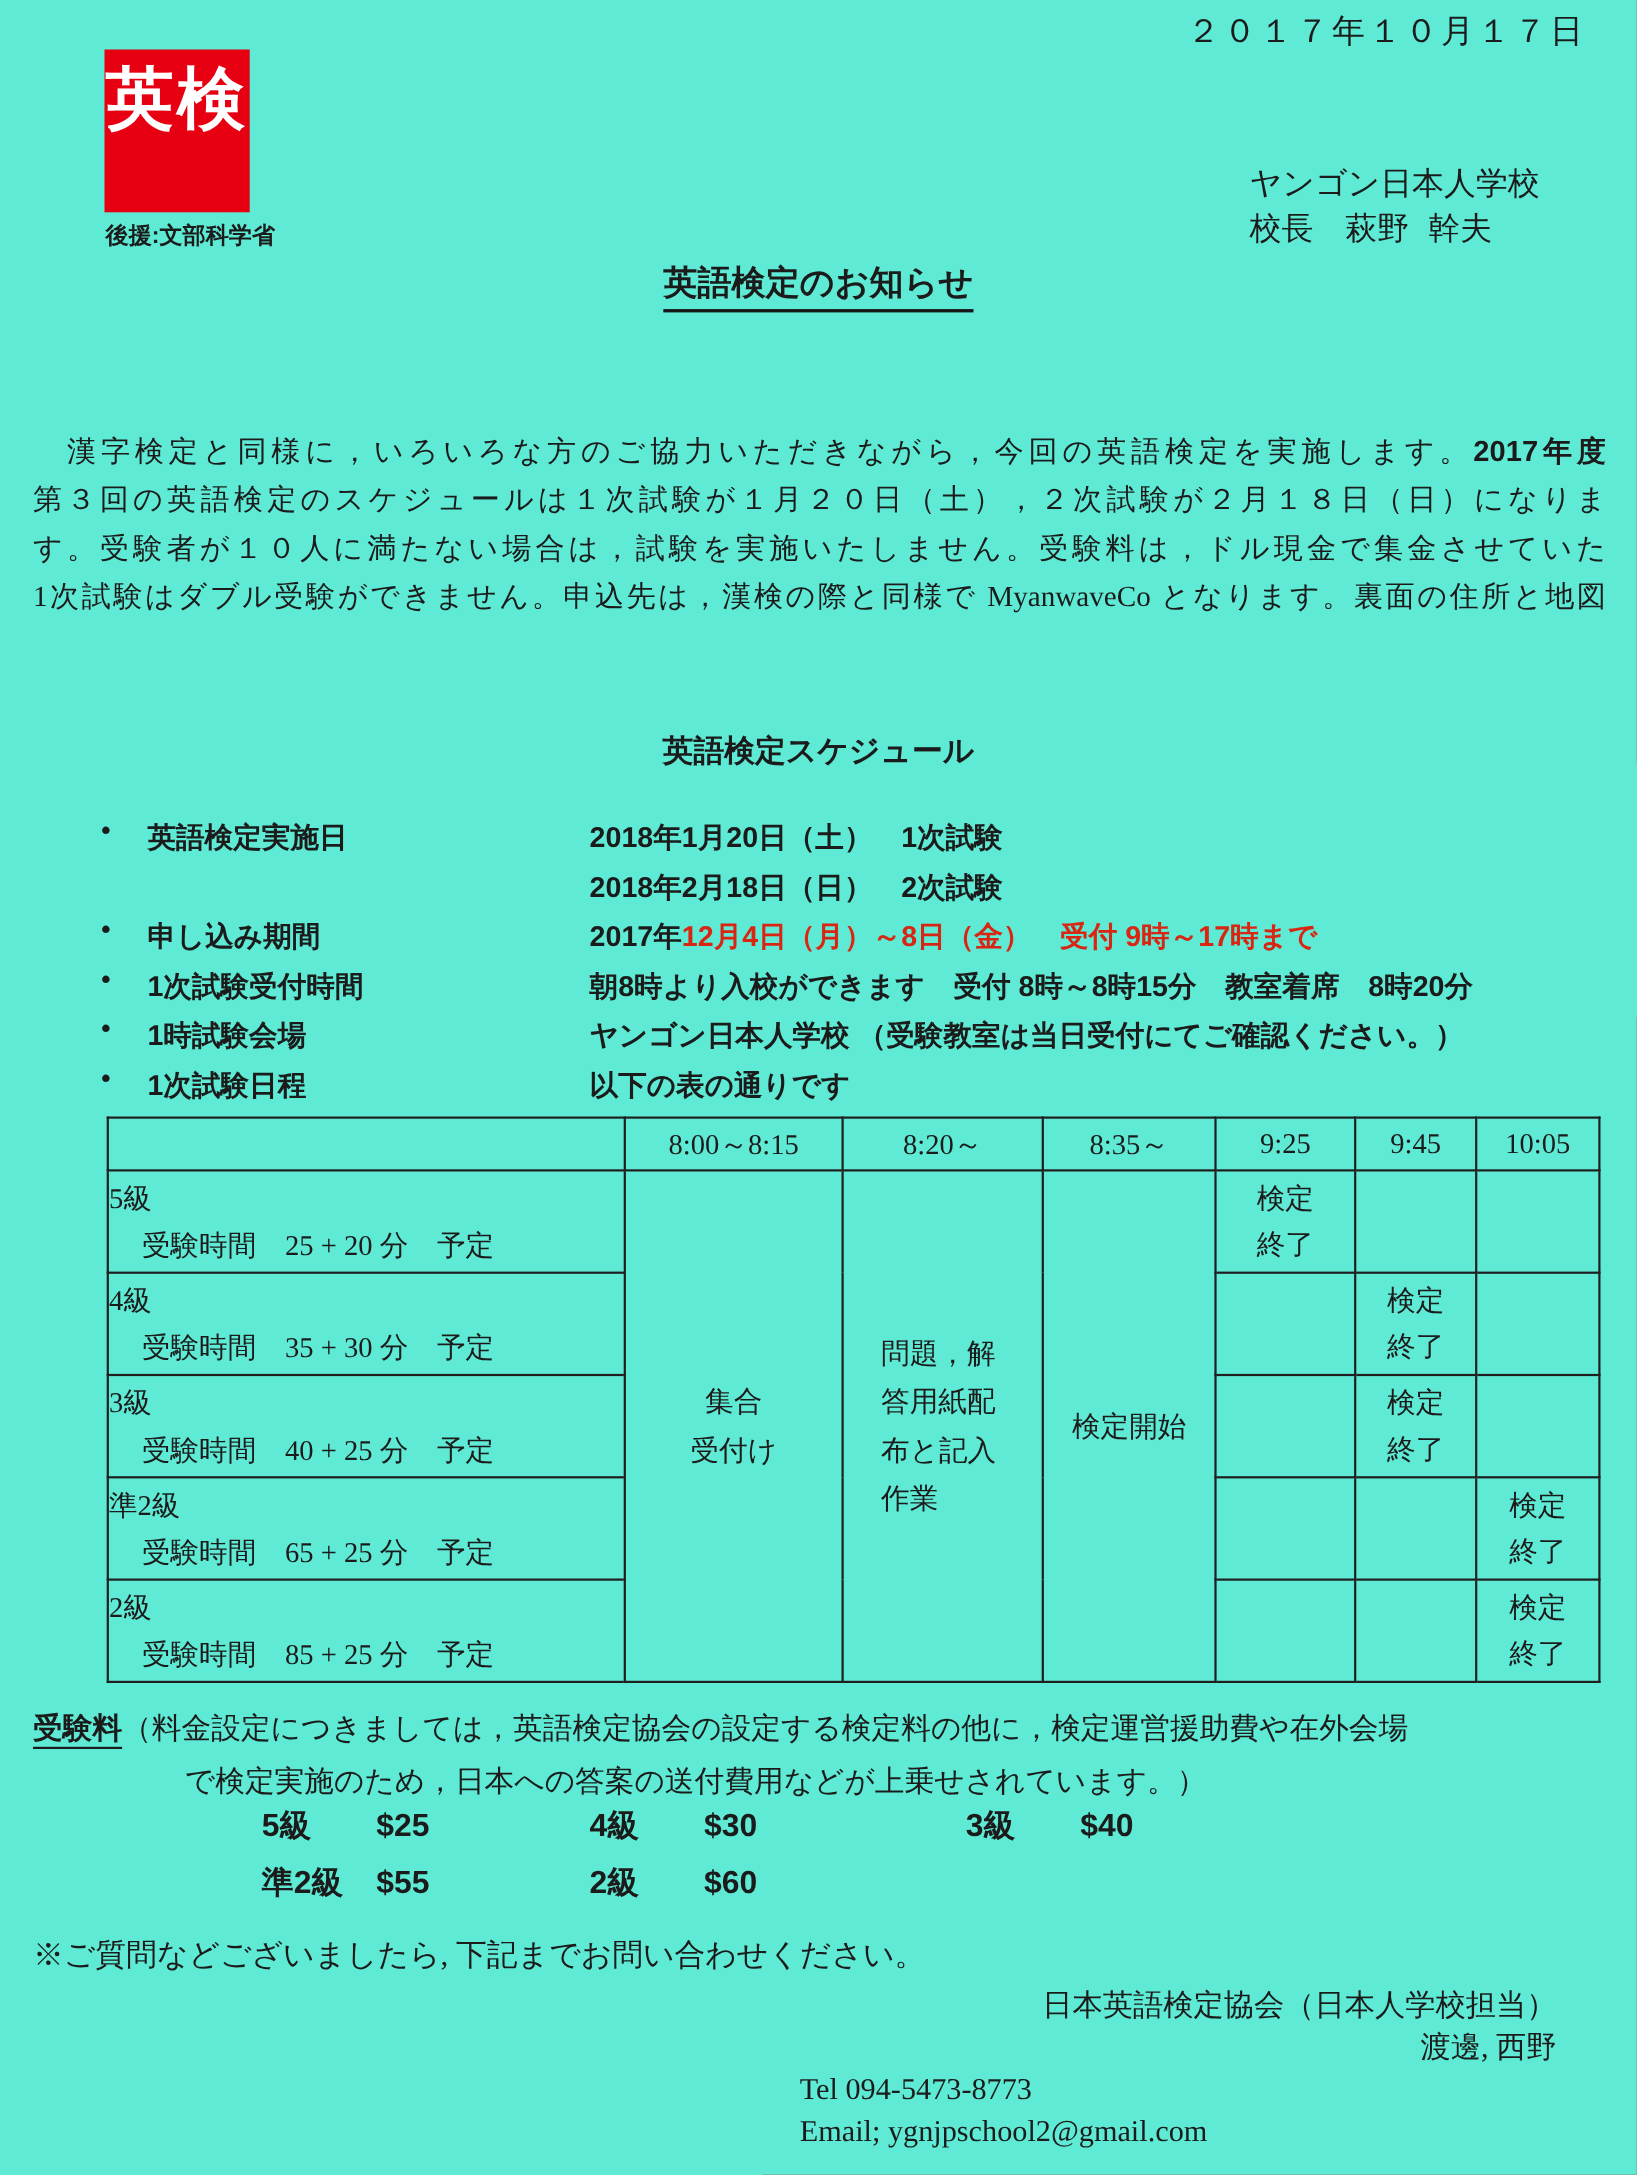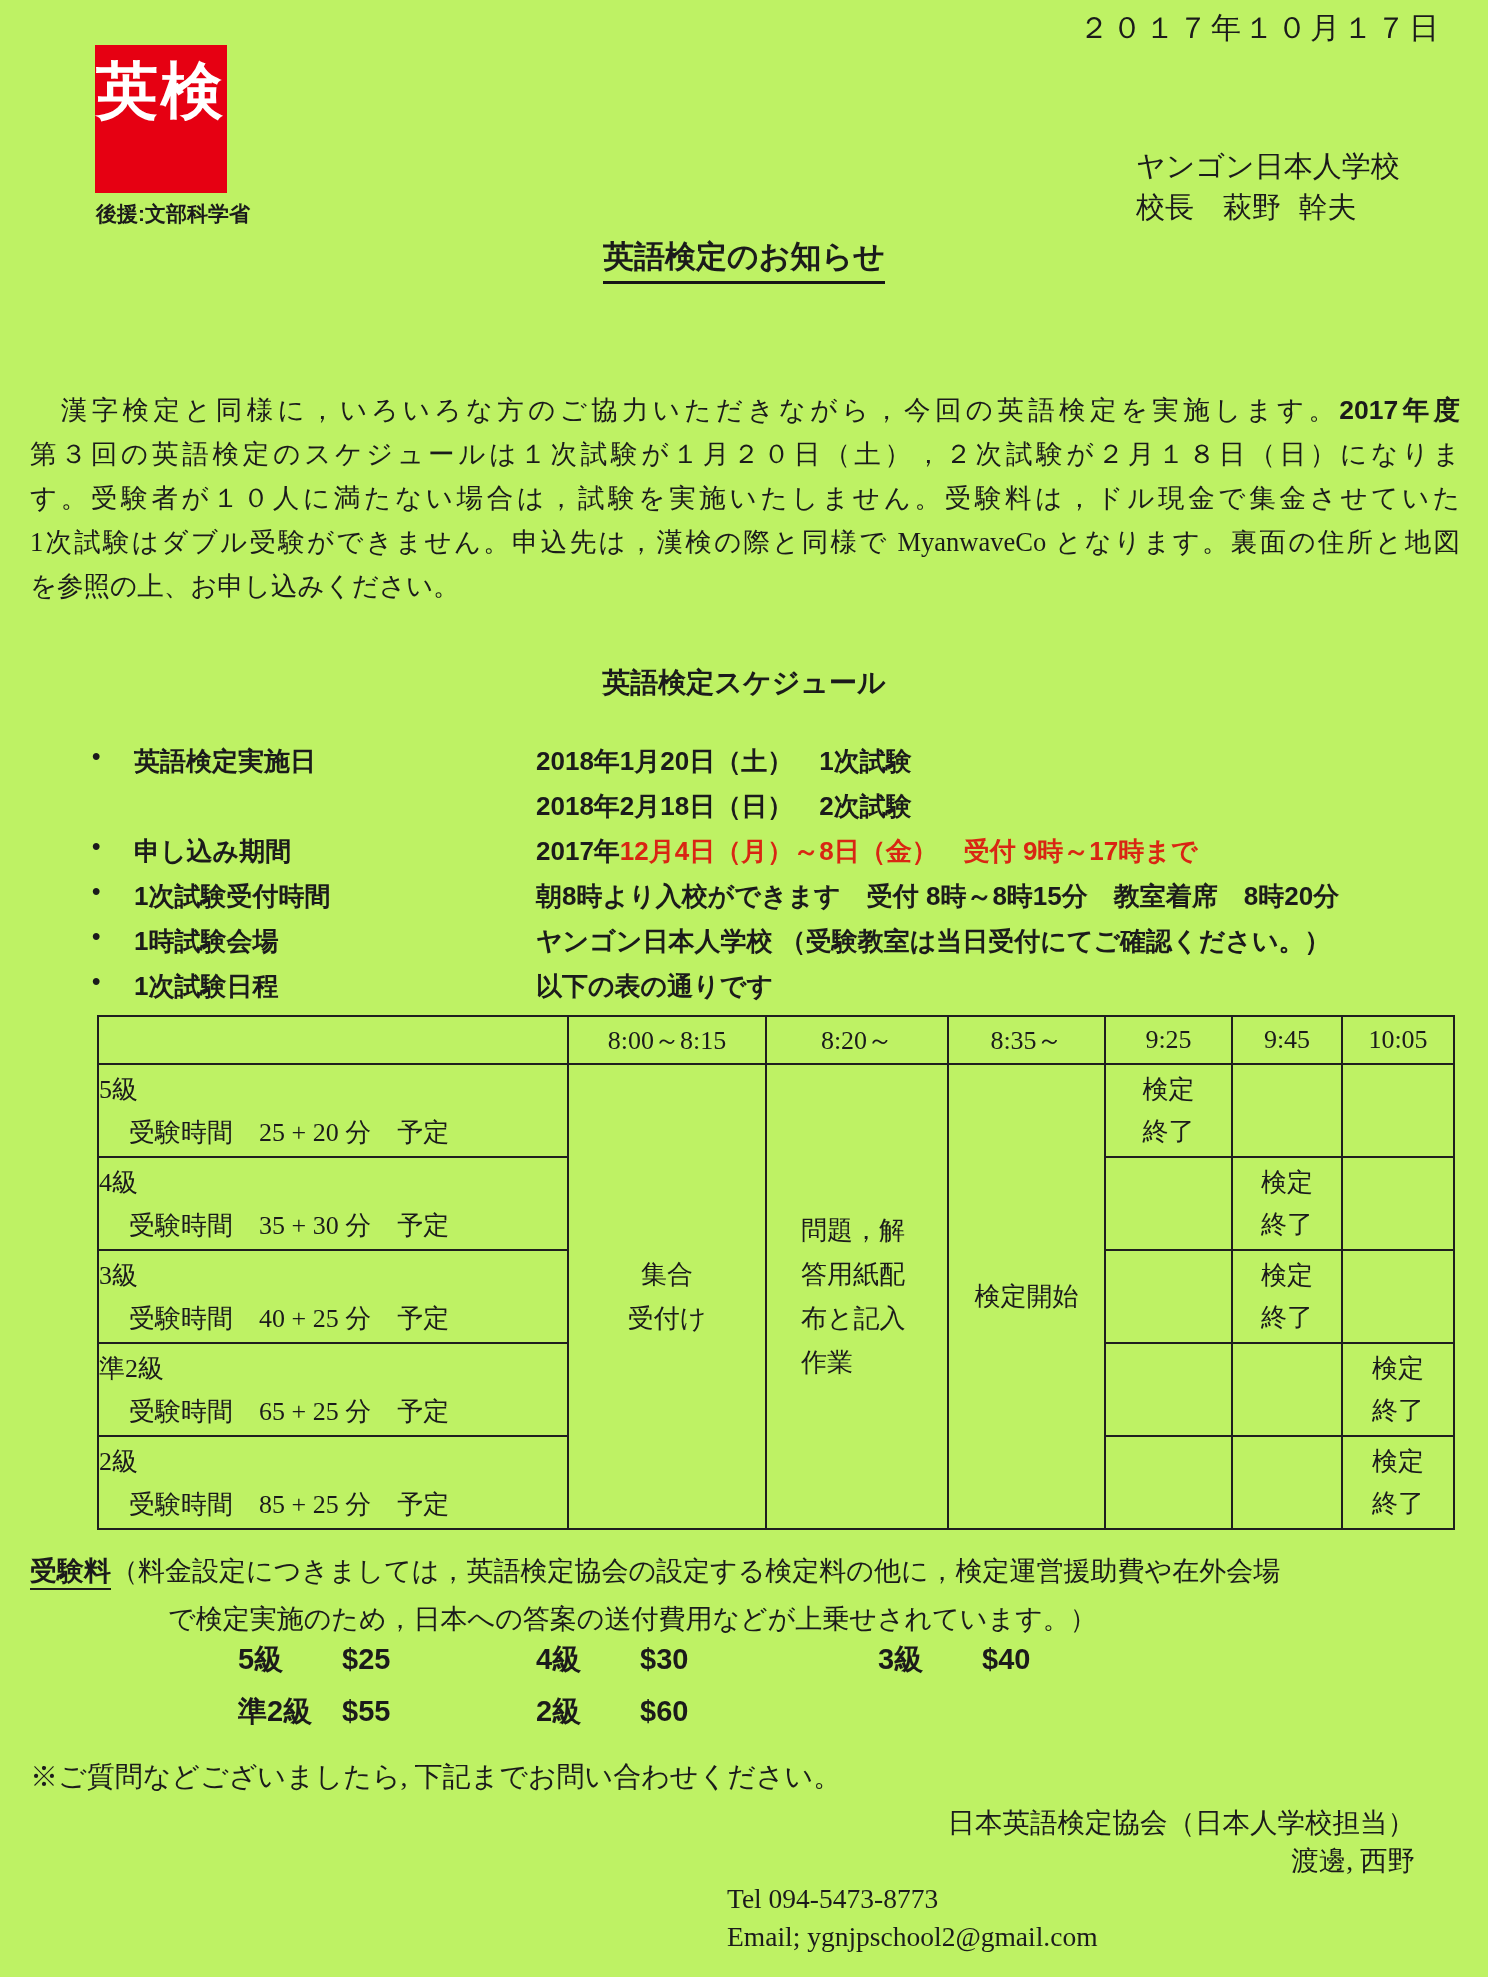--- a/index.html
+++ b/index.html
@@ -1,18 +1,18 @@
 <!DOCTYPE html>
 <html><head>
 <meta charset="utf-8">
 <style>
   html,body { margin:0; padding:0; background:#888; }
   .page {
     position:relative; width:1488px; height:1977px; margin:0 auto;
-    background:#bef264; color:#1b1b1b; overflow:hidden;
+    background:#5eead4; color:#1b1b1b; overflow:hidden;
     font-family:"Liberation Serif","DejaVu Serif",serif;
   }
   .abs { position:absolute; }
   .gothic { font-family:"Liberation Sans","DejaVu Sans",sans-serif; }
 
   
   .date { top:8px; right:46px; font-size:30px; letter-spacing:3px; }
   .logo-box { left:95px; top:45px; width:132px; height:148px; background:#e60012; }
   .logo-text { margin-top:12px; text-align:center; color:#ffffff; font-weight:bold;
                font-size:62px; letter-spacing:3px; line-height:1.1; }
@@ -84,21 +84,20 @@
 
   <div class="abs doc-title">
     <span>英語検定のお知らせ</span>
   </div>
 
   <div class="abs intro">
     <div class="line"><span>　漢字検定と同様に，いろいろな方のご協力いただきながら，今回の英語検定を実施します。</span><span class="b2017">2017年度</span></div>
     <div class="line">第３回の英語検定のスケジュールは１次試験が１月２０日（土），２次試験が２月１８日（日）になりま</div>
     <div class="line">す。受験者が１０人に満たない場合は，試験を実施いたしません。受験料は，ドル現金で集金させていた</div>
     <div class="line">1次試験はダブル受験ができません。申込先は，漢検の際と同様で MyanwaveCo となります。裏面の住所と地図</div>
-    <div class="line last">を参照の上、お申し込みください。</div>
   </div>
 
   <div class="abs sched-heading gothic">英語検定スケジュール</div>
 
   <div class="abs bullets gothic">
     <div class="brow">
       <span class="bdot">•</span>
       <span class="blabel">英語検定実施日</span>
       <span class="bvalue">2018年1月20日（土）　1次試験</span>
     </div>

